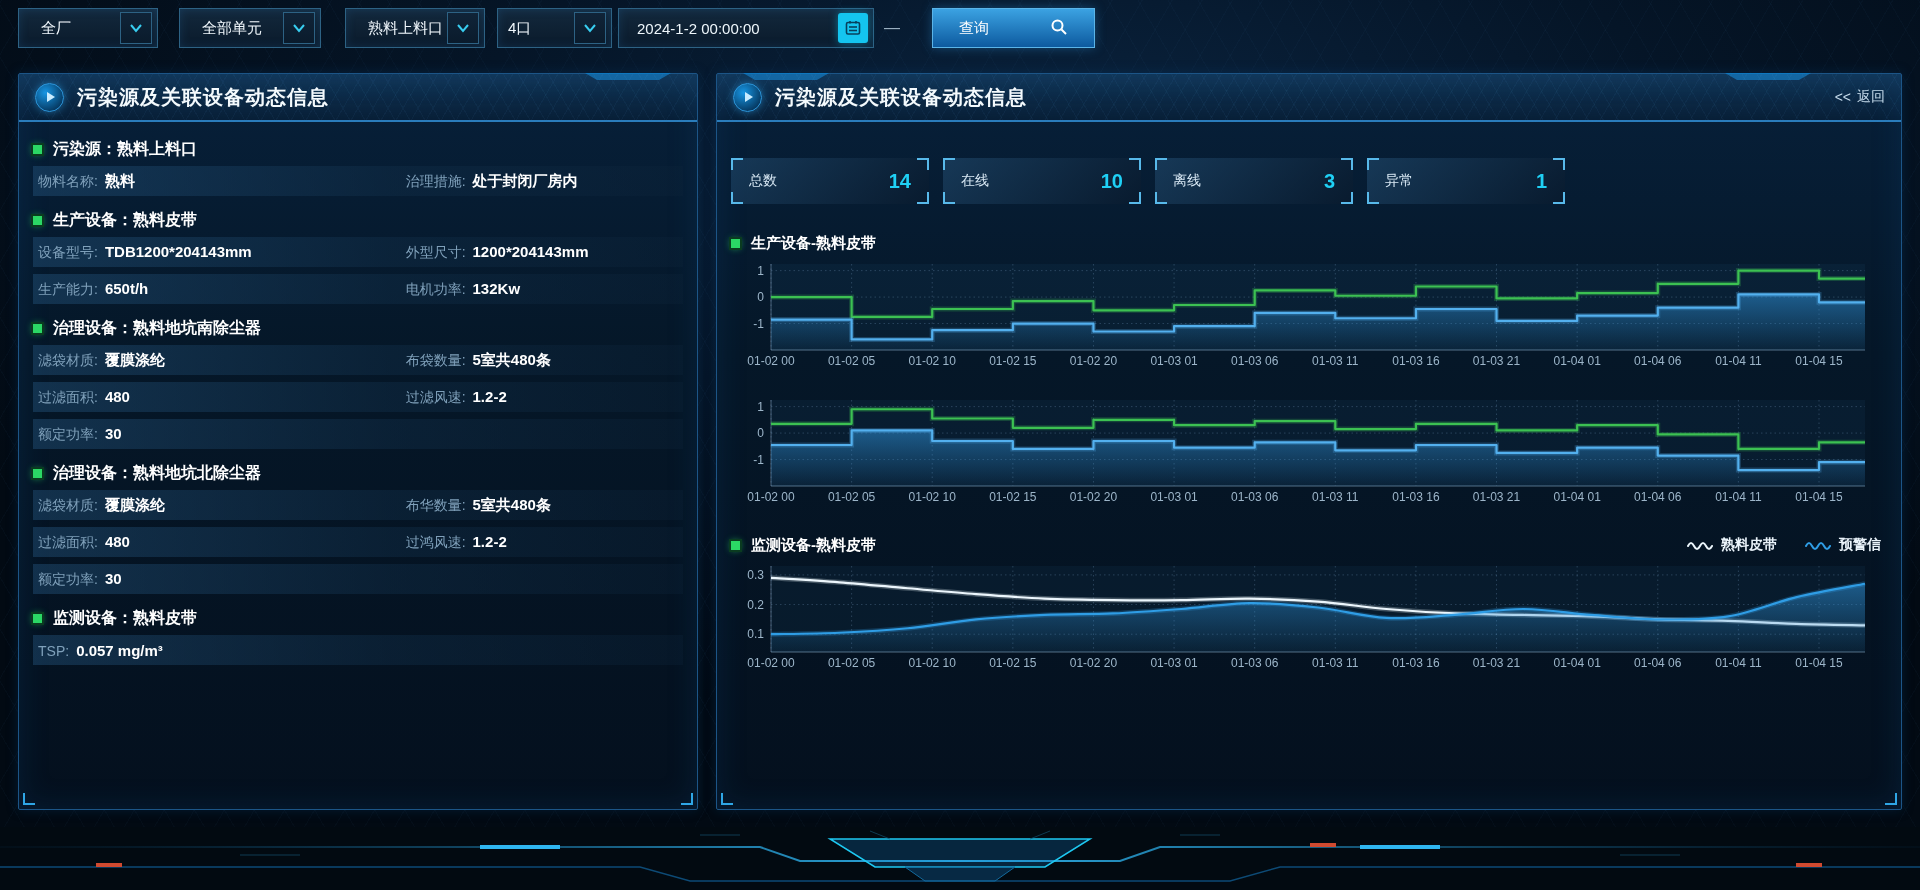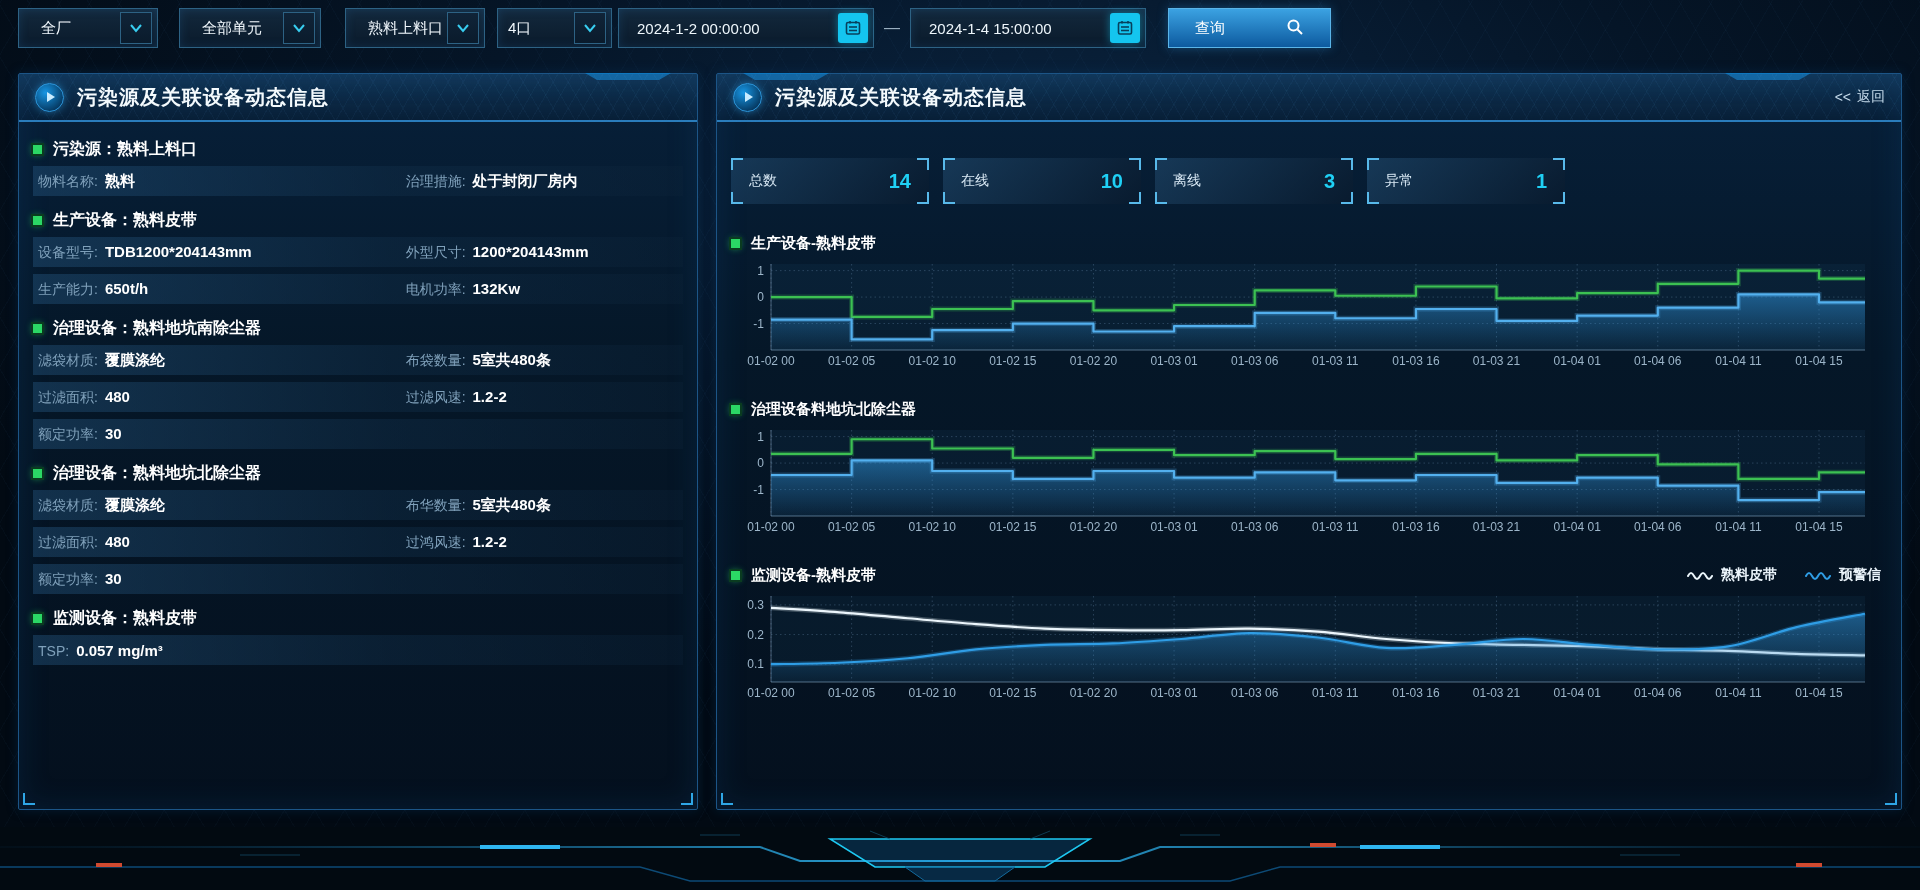--- a/index.html
+++ b/index.html
@@ -132,32 +132,20 @@
         <svg width="16" height="16" viewBox="0 0 16 16">
           <rect x="1.5" y="2.5" width="13" height="11.5" rx="1.5" fill="none" stroke="#07405c" stroke-width="1.6"></rect>
           <line x1="4" y1="7" x2="12" y2="7" stroke="#07405c" stroke-width="1.6"></line>
           <line x1="4" y1="10.5" x2="12" y2="10.5" stroke="#07405c" stroke-width="1.6"></line>
           <line x1="5" y1="1" x2="5" y2="3.5" stroke="#07405c" stroke-width="1.6"></line>
           <line x1="11" y1="1" x2="11" y2="3.5" stroke="#07405c" stroke-width="1.6"></line>
         </svg>
       </span>
     </div>
     <span class="dash">—</span>
-    <div class="datebox" style="width:236px">
-      <span>2024-1-4 15:00:00</span>
-      <span class="cal">
-        <svg width="16" height="16" viewBox="0 0 16 16">
-          <rect x="1.5" y="2.5" width="13" height="11.5" rx="1.5" fill="none" stroke="#07405c" stroke-width="1.6"></rect>
-          <line x1="4" y1="7" x2="12" y2="7" stroke="#07405c" stroke-width="1.6"></line>
-          <line x1="4" y1="10.5" x2="12" y2="10.5" stroke="#07405c" stroke-width="1.6"></line>
-          <line x1="5" y1="1" x2="5" y2="3.5" stroke="#07405c" stroke-width="1.6"></line>
-          <line x1="11" y1="1" x2="11" y2="3.5" stroke="#07405c" stroke-width="1.6"></line>
-        </svg>
-      </span>
-    </div>
     <button class="query">
       <span>查询</span>
       <span>
         <svg width="18" height="18" viewBox="0 0 18 18">
             <circle cx="7.5" cy="7.5" r="5" fill="none" stroke="#ffffff" stroke-width="2"></circle>
             <line x1="11.5" y1="11.5" x2="16" y2="16" stroke="#ffffff" stroke-width="2"></line>
           </svg>
       </span>
     </button>
   </header>
@@ -371,24 +359,20 @@
                 <text x="604.3076923076923" y="107" text-anchor="middle" class="tick">01-03 11</text>
                 <text x="684.9230769230769" y="107" text-anchor="middle" class="tick">01-03 16</text>
                 <text x="765.5384615384615" y="107" text-anchor="middle" class="tick">01-03 21</text>
                 <text x="846.1538461538462" y="107" text-anchor="middle" class="tick">01-04 01</text>
                 <text x="926.7692307692307" y="107" text-anchor="middle" class="tick">01-04 06</text>
                 <text x="1007.3846153846154" y="107" text-anchor="middle" class="tick">01-04 11</text>
                 <text x="1088" y="107" text-anchor="middle" class="tick">01-04 15</text>
               </svg>
             </div>
             <div class="chart-block">
-              <div class="chart-title">
-                <span class="bullet"></span>
-                <span>治理设备料地坑北除尘器</span>
-              </div>
               <svg class="chart" width="1142" height="112" viewBox="0 0 1142 112">
                 <defs>
                   <linearGradient id="garea1" x1="0" y1="0" x2="0" y2="1">
                     <stop offset="0" stop-color="#2e8fd4" stop-opacity="0.55"></stop>
                     <stop offset="1" stop-color="#2e8fd4" stop-opacity="0.05"></stop>
                   </linearGradient>
                 </defs>
                 <rect x="40" y="6" width="1094" height="86" fill="rgba(40,95,140,0.10)"></rect>
                 <line x1="40" y1="6" x2="40" y2="92" stroke="rgba(130,170,205,0.28)" stroke-dasharray="1.5 3"></line>
                 <line x1="120.61538461538461" y1="6" x2="120.61538461538461" y2="92" stroke="rgba(130,170,205,0.28)" stroke-dasharray="1.5 3"></line>

